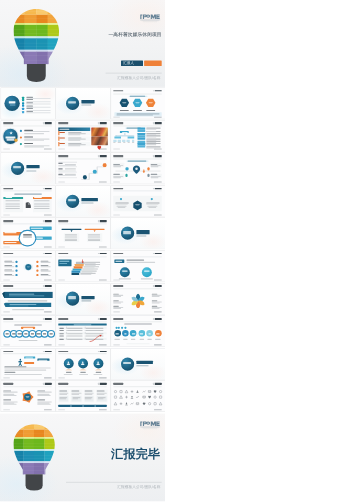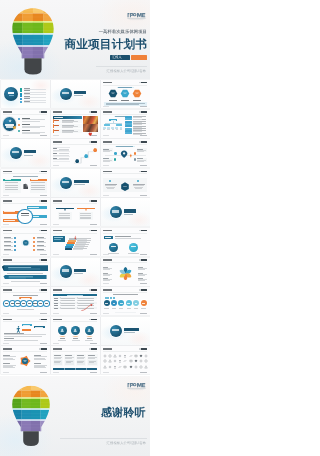--- a/index.html
+++ b/index.html
@@ -108,21 +108,20 @@
             <path d="M22 10 a7 6 0 1 1 14 0 a7 6 0 1 1 -14 0 z M26 10 a3 2.5 0 1 0 6 0 a3 2.5 0 1 0 -6 0 z" opacity=".95"></path>
             <path d="M38 4 h6 l3 8 l3 -8 h6 v16 h-4 v-9 l-3 7 h-4 l-3 -7 v9 h-4 z" opacity=".95"></path>
             <path d="M57 4 h12 v4 h-8 v2 h7 v3.5 h-7 v2.5 h8 v4 h-12 z" opacity=".95"></path>
             <rect x="1" y="22.5" width="70" height="1.4" opacity=".55"></rect>
             <rect x="6" y="26" width="60" height="1.1" opacity=".3"></rect>
             <rect x="12" y="29.5" width="48" height="1" opacity=".22"></rect>
           </g>
         </svg>
       </div>
       <div class="cv-sub" style="right:3px;top:28.5px">一高杆着次媒乐休闲项目</div>
-      <div class="cv-title" style="right:3px;top:36.6px;font-size:11.7px;letter-spacing:.1px">商业项目计划书</div>
       <div class="cv-bar-b" style="left:110px;top:54.5px;width:20px;height:5.2px"></div>
       <div style="position:absolute;left:112px;top:55.4px;font-size:3.1px;color:#fff;white-space:nowrap;letter-spacing:.2px">汇报人</div>
       <div class="cv-bar-o" style="left:131px;top:54.5px;width:16px;height:5.2px"></div>
       <div class="cv-rule" style="left:96px;top:66px;width:51px"></div>
       <div class="cv-foot" style="right:4px;top:68.5px">汇报模板人公司/团队/名称</div>
     </div>
 <div class="grid">
 <div class="slide" style="left:0.5px;top:0px">
         <div class="bar" style="left:0px;top:0px;width:49px;height:28px;background:#fcfdfd;border-radius:0px;"></div>
         <div style="position:absolute;left:0;top:0;width:49px;height:28px;background:radial-gradient(ellipse 16px 11px at 20% 74%,rgba(206,234,247,.55),rgba(0,0,0,0) 72%),radial-gradient(ellipse 15px 10px at 82% 20%,rgba(253,228,224,.5),rgba(0,0,0,0) 72%)"></div>
@@ -1147,17 +1146,17 @@
             <path d="M11 4 h9 a5 5 0 0 1 0 10 h-5 v6 h-4 z M15 7.5 v3 h4 a1.5 1.5 0 0 0 0 -3 z" opacity=".95"></path>
             <path d="M22 10 a7 6 0 1 1 14 0 a7 6 0 1 1 -14 0 z M26 10 a3 2.5 0 1 0 6 0 a3 2.5 0 1 0 -6 0 z" opacity=".95"></path>
             <path d="M38 4 h6 l3 8 l3 -8 h6 v16 h-4 v-9 l-3 7 h-4 l-3 -7 v9 h-4 z" opacity=".95"></path>
             <path d="M57 4 h12 v4 h-8 v2 h7 v3.5 h-7 v2.5 h8 v4 h-12 z" opacity=".95"></path>
             <rect x="1" y="22.5" width="70" height="1.4" opacity=".55"></rect>
             <rect x="6" y="26" width="60" height="1.1" opacity=".3"></rect>
             <rect x="12" y="29.5" width="48" height="1" opacity=".22"></rect>
           </g>
         </svg>
       </div>
-      <div class="end-title" style="left:101px;top:29px;font-size:11px;letter-spacing:.2px">感谢聆听</div>
+      <div class="end-title" style="left:101px;top:29px;font-size:11px;letter-spacing:.2px">汇报完毕</div>
       <div class="cv-rule" style="left:60px;top:62px;width:87px"></div>
       <div class="cv-foot" style="right:4px;top:64.5px">汇报模板人公司/团队/名称</div>
     </div>
 </div>
 
 </body></html>

